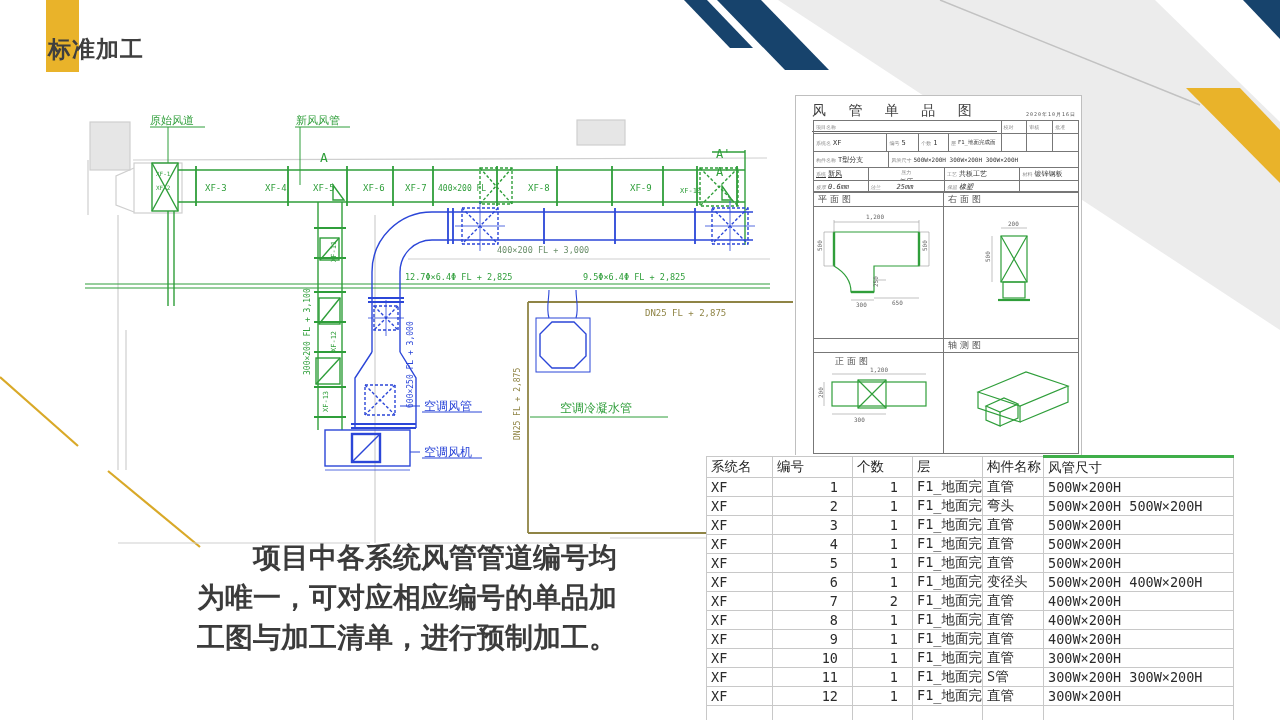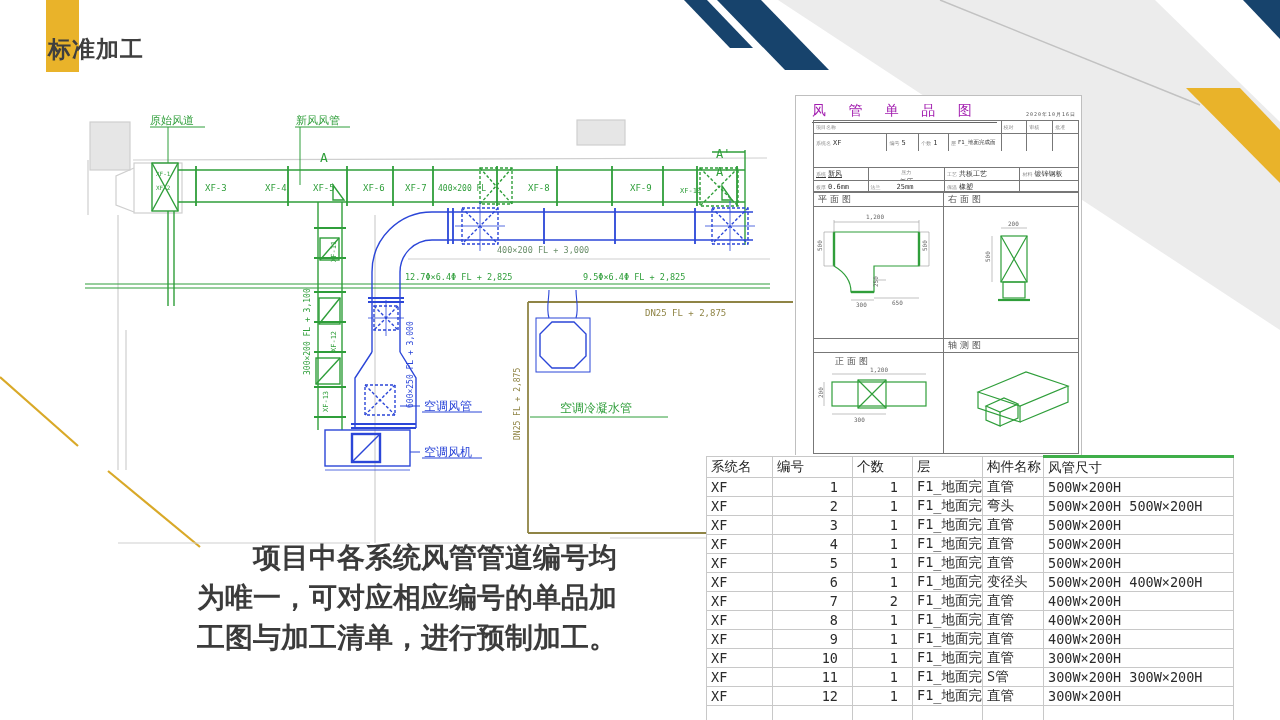--- a/index.html
+++ b/index.html
@@ -9,21 +9,21 @@
   
   #title-band{left:46px;top:0;width:33px;height:72px;background:#E9B32A;}
   #page-title{left:48px;top:34px;font-size:23px;font-weight:bold;color:#3f3f3f;letter-spacing:1px;}
   
   #body-text{left:197px;top:538px;width:446px;font-size:28px;line-height:1.42;
              font-weight:bold;color:#3b3b3b;text-indent:2em;}
   
   #panel{left:795px;top:95px;width:285px;height:360px;background:#fff;border:1px solid #bfbfbf;
          font-family:"DejaVu Sans Mono","DejaVu Sans",monospace;color:#3a3a3a;}
   #panel-title{left:16px;top:6px;font-size:14px;letter-spacing:7px;border-bottom:1px solid #666;
-               padding-bottom:2px;width:185px;color:#a21caf;}
+               padding-bottom:11px;width:185px;color:#404040;}
   #panel-date{right:5px;top:15px;font-size:5px;letter-spacing:1px;color:#555;}
   .ptab{position:absolute;border:1px solid #777;box-sizing:border-box;}
   .prow{position:absolute;left:0;right:0;display:flex;box-sizing:border-box;border-top:1px solid #777;}
   .pcell{box-sizing:border-box;border-left:1px solid #777;padding:1px 2px;overflow:hidden;
          white-space:nowrap;display:flex;align-items:center;gap:2px;}
   .pcell:first-child{border-left:none;}
   .plab{font-size:5px;color:#888;flex:none;}
   .pval{font-size:7px;color:#333;}
   .view-label{position:absolute;font-size:9px;letter-spacing:3px;color:#555;}
   
@@ -216,39 +216,49 @@
             <span class="pval">1</span>
           </div>
         <div class="pcell" style="width:53px;">
             <span class="plab">层</span>
             <span class="pval" style="font-size:5.5px;">F1_地面完成面</span>
           </div>
         <div class="pcell" style="width:26px;"></div>
         <div class="pcell" style="width:26px;"></div>
         <div class="pcell" style="width:26px;"></div>
       </div>
+      <div class="prow" style="top:30px;height:16px;">
+        <div class="pcell" style="width:75px;">
+            <span class="plab">构件名称</span>
+            <span class="pval">T型分支</span>
+          </div>
+        <div class="pcell" style="width:191px;">
+            <span class="plab">风管尺寸</span>
+            <span class="pval" style="font-size:6px;">500W×200H 300W×200H 300W×200H</span>
+          </div>
+      </div>
       <div class="prow" style="top:46px;height:13px;">
         <div class="pcell" style="width:54px;text-decoration:underline;">
             <span class="plab">系统</span>
             <span class="pval">新风</span>
           </div>
         <div class="pcell" style="width:77px;flex-direction:column;">
             <span class="plab">压力</span>
             <span class="pval">低压</span>
           </div>
         <div class="pcell" style="width:76px;">
             <span class="plab">工艺</span>
             <span class="pval">共板工艺</span>
           </div>
         <div class="pcell" style="width:59px;">
             <span class="plab">材料</span>
             <span class="pval">镀锌钢板</span>
           </div>
       </div>
-      <div class="prow" style="top:59px;height:13px;">
+      <div class="prow" style="top:59px;height:13px;font-style:italic;">
         <div class="pcell" style="width:54px;">
             <span class="plab">板厚</span>
             <span class="pval">0.6mm</span>
           </div>
         <div class="pcell" style="width:77px;gap:16px;">
             <span class="plab">法兰</span>
             <span class="pval">25mm</span>
           </div>
         <div class="pcell" style="width:76px;">
             <span class="plab">保温</span>

